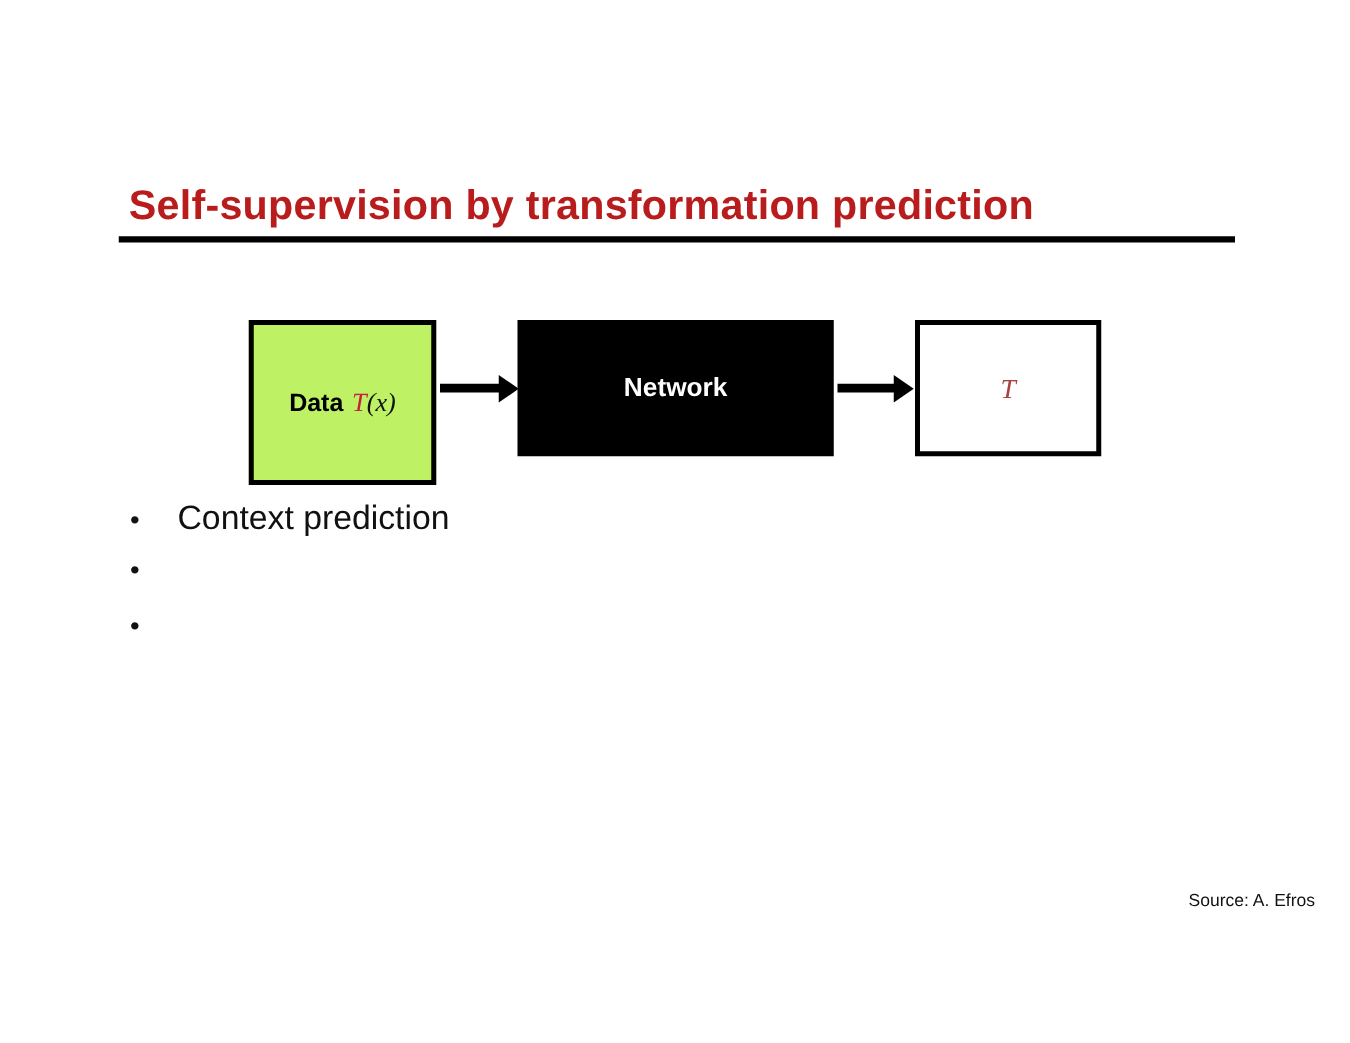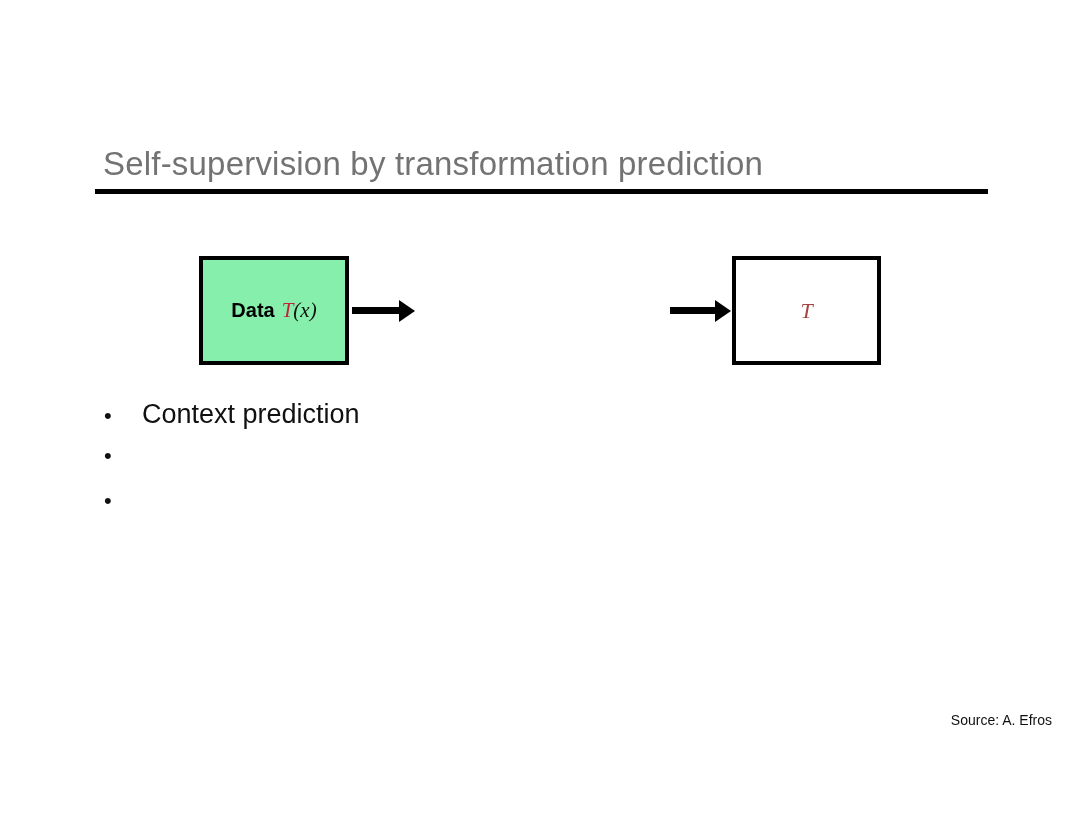--- a/index.html
+++ b/index.html
@@ -20,23 +20,23 @@
     overflow: hidden;
   }
 
   
   .slide-title {
     position: absolute;
     left: 103px;
     top: 145px;
     font-family: "Liberation Sans", sans-serif;
     font-size: 33px;
-    font-weight: 400;
+    font-weight: 700;
     letter-spacing: 0.2px;
-    color: #737373;
+    color: #b91c1c;
     white-space: nowrap;
     line-height: 1.15;
   }
   .title-rule {
     position: absolute;
     left: 95px;
     top: 189px;
     width: 893px;
     height: 5px;
     background: #000000;
@@ -56,22 +56,22 @@
     box-sizing: border-box;
     display: flex;
     align-items: center;
     justify-content: center;
     pointer-events: auto;
   }
   .node-data {
     left: 199px;
     top: 256px;
     width: 150px;
-    height: 109px;
-    background: #86efac;
+    height: 132px;
+    background: #bef264;
     border: 4px solid #000000;
   }
   .node-network {
     left: 414px;
     top: 256px;
     width: 253px;
     height: 109px;
     background: #000000;
     border: 0;
   }
@@ -189,20 +189,23 @@
   <div class="title-rule"></div>
 
   <div class="diagram">
 
     <div class="node node-data">
       <span class="node-label"><span>Data</span><span class="mathvar mathvar-red" style="margin-left:7px;">T</span><span class="mathvar mathvar-black">(x)</span></span>
     </div>
 
     <div class="arrow arrow-1"></div>
 
+    <div class="node node-network">
+      <span class="node-label">Network</span>
+    </div>
 
     <div class="arrow arrow-2"></div>
 
     <div class="node node-output">
       <span class="mathvar mathvar-red-muted">T</span>
     </div>
 
   </div>
 
   <div class="bullets">

